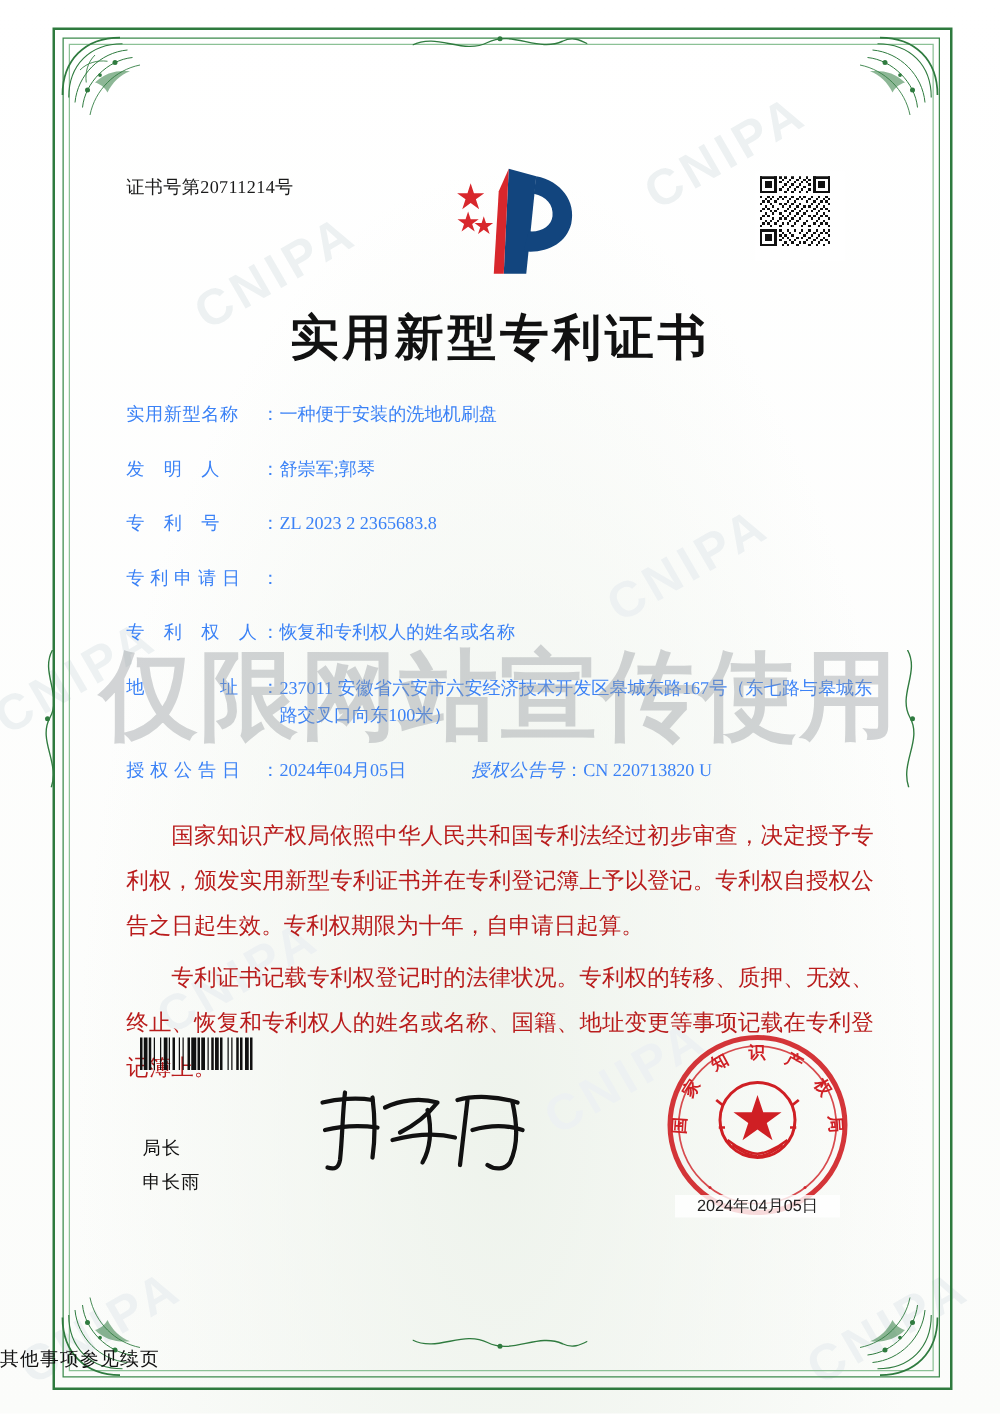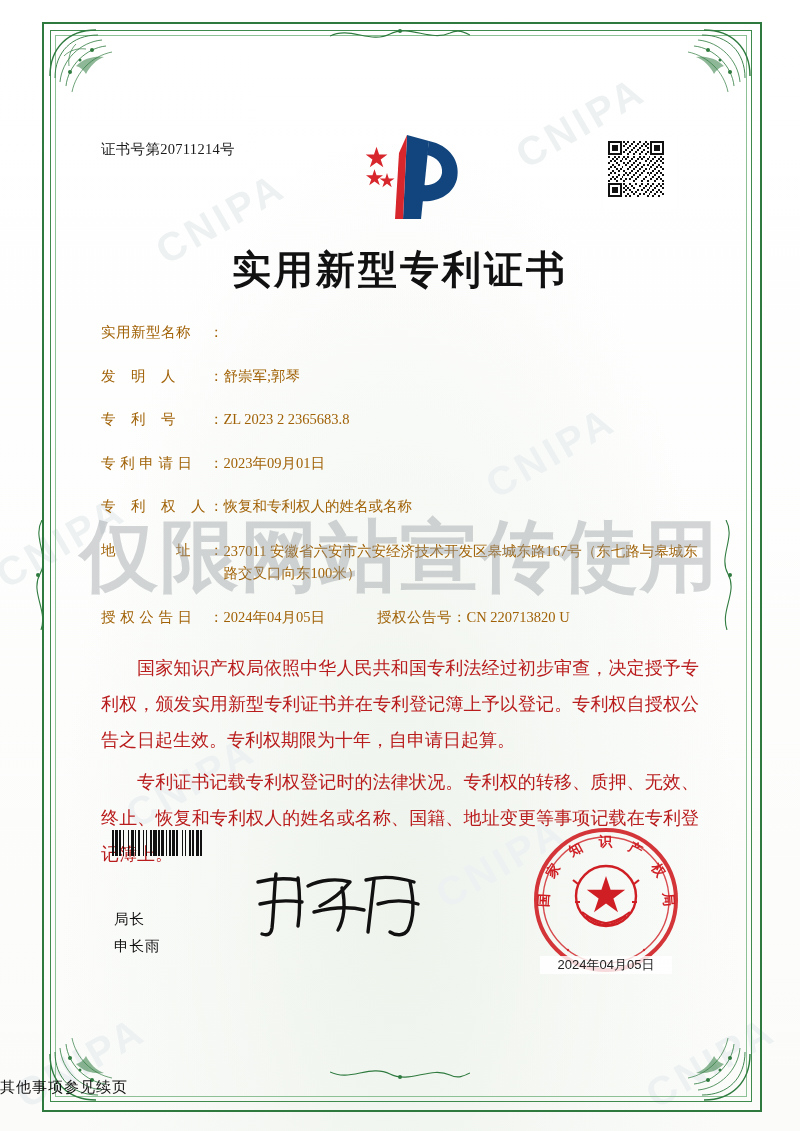--- a/index.html
+++ b/index.html
@@ -139,21 +139,21 @@
     color: #111;
     font-family: "DejaVu Sans", "Liberation Sans", sans-serif;
   }
 
   
   .fields {
     position: absolute;
     left: 101px; top: 322px;
     width: 600px;
     font-size: 14.5px;
-    color: #a16207;
+    color: #3b82f6;
   }
   .frow {
     display: flex;
     align-items: flex-start;
     margin-bottom: 22.5px;
     line-height: 1.45;
   }
   .flabel {
     flex: 0 0 108px;
     letter-spacing: 0.5px;
@@ -164,21 +164,21 @@
 
   .frow.addr { }
   .addr .fvalue { line-height: 1.55; }
 
   .frow.two-col { margin-bottom: 0; }
   .frow.two-col .seg {
     display: flex;
     align-items: baseline;
   }
   .frow.two-col .seg2 { margin-left: 52px; }
-  .frow.two-col .lbl2 { white-space: nowrap; letter-spacing: 0.5px; }
+  .frow.two-col .lbl2 { white-space: nowrap; letter-spacing: 0.5px; font-style: italic; }
 
   
   .body-text {
     position: absolute;
     left: 101px; top: 650px;
     width: 598px;
     font-size: 18px;
     line-height: 2.0;
     color: #b91c1c;
     text-align: justify;
@@ -587,35 +587,35 @@
       </g>
     </svg>
   </div>
 
   <div class="title">实用新型专利证书</div>
 
   <div class="fields">
     <div class="frow">
       <span class="flabel">实用新型名称</span>
       <span class="fsep">：</span>
+      <span class="fvalue">一种便于安装的洗地机刷盘</span>
     </div>
     <div class="frow">
       <span class="flabel">发　明　人</span>
       <span class="fsep">：</span>
       <span class="fvalue">舒崇军;郭琴</span>
     </div>
     <div class="frow">
       <span class="flabel">专　利　号</span>
       <span class="fsep">：</span>
       <span class="fvalue">ZL 2023 2 2365683.8</span>
     </div>
     <div class="frow">
       <span class="flabel">专 利 申 请 日</span>
       <span class="fsep">：</span>
-      <span class="fvalue">2023年09月01日</span>
     </div>
     <div class="frow">
       <span class="flabel">专　利　权　人</span>
       <span class="fsep">：</span>
       <span class="fvalue">恢复和专利权人的姓名或名称</span>
     </div>
     <div class="frow addr">
       <span class="flabel">地　　　　址</span>
       <span class="fsep">：</span>
       <span class="fvalue">237011 安徽省六安市六安经济技术开发区皋城东路167号（东七路与皋城东路交叉口向东100米）</span>

